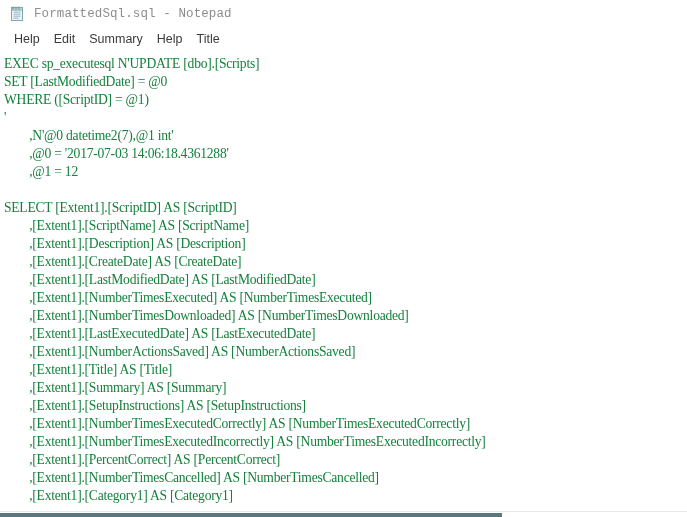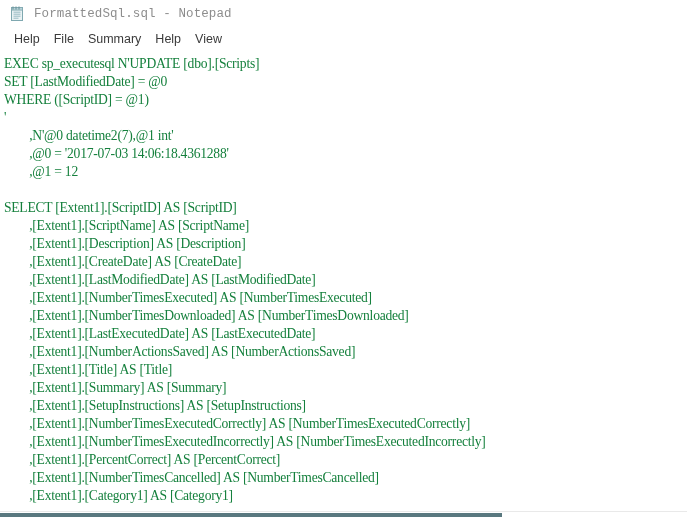--- a/index.html
+++ b/index.html
@@ -140,24 +140,24 @@
         <path d="M4 0.6 L4 3.4" stroke="#6d949b" stroke-width="1.1"></path>
         <path d="M7 0.6 L7 3.4" stroke="#6d949b" stroke-width="1.1"></path>
         <path d="M10 0.6 L10 3.4" stroke="#6d949b" stroke-width="1.1"></path>
       </svg>
     </span>
     <span id="title-text">FormattedSql.sql - Notepad</span>
   </div>
 
   <div id="menubar">
     <div class="menu-item">Help</div>
-    <div class="menu-item">File</div>
+    <div class="menu-item">Edit</div>
     <div class="menu-item">Summary</div>
     <div class="menu-item">Help</div>
-    <div class="menu-item">View</div>
+    <div class="menu-item">Title</div>
   </div>
 
   <div id="editor-wrap">
     <div id="editor">
       <pre id="code">EXEC sp_executesql N'UPDATE [dbo].[Scripts]
 SET [LastModifiedDate] = @0
 WHERE ([ScriptID] = @1)
 '
         ,N'@0 datetime2(7),@1 int'
         ,@0 = '2017-07-03 14:06:18.4361288'

